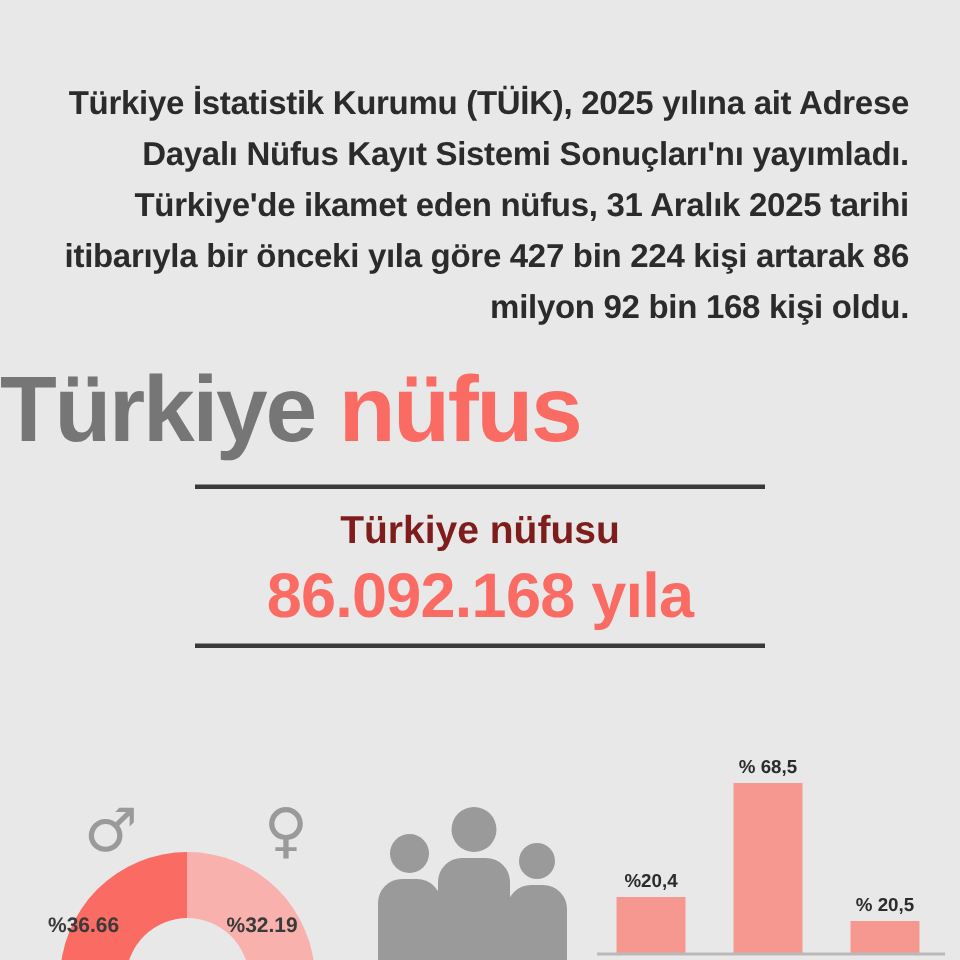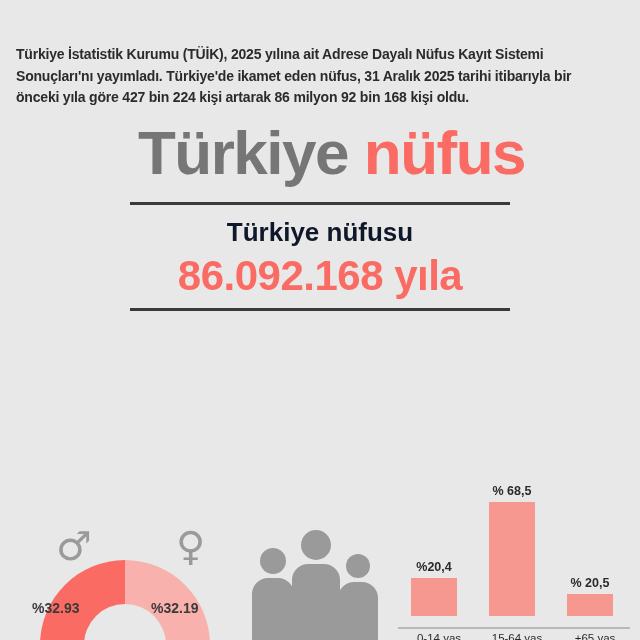--- a/index.html
+++ b/index.html
@@ -16,38 +16,37 @@
   }
   .page {
     width: 640px;
     height: 640px;
     position: relative;
   }
 
   
   .intro {
     padding: 30px 34px 0 16px;
-    text-align: left;
-    font-size: 14px;
+    text-align: right;
+    font-size: 22px;
     font-weight: bold;
     line-height: 1.55;
     color: #2b2b2b;
     letter-spacing: -0.2px;
   }
 
   
   .headline {
     margin-top: 14px;
-    text-align: center;
+    text-align: left;
     font-size: 62px;
     font-weight: bold;
     line-height: 0.98;
     color: #767676;
     letter-spacing: -1.5px;
-    padding-left: 23px;
   }
   .headline .accent {
     color: #fa6b63;
   }
   .headline-line2 {
     display: block;
     margin-top: 6px;
   }
 
   
@@ -56,21 +55,21 @@
     height: 3px;
     background: #3a3a3a;
     margin: 18px auto 0 auto;
   }
 
   
   .total-label {
     text-align: center;
     font-size: 26px;
     font-weight: bold;
-    color: #0f172a;
+    color: #7f1d1d;
     margin-top: 12px;
   }
   .total-value {
     text-align: center;
     font-size: 42px;
     font-weight: bold;
     color: #fa6b63;
     margin-top: 4px;
     letter-spacing: -0.5px;
   }
@@ -189,21 +188,21 @@
   }
   .bars {
     position: absolute;
     left: 0;
     bottom: 26px;
     width: 232px;
     height: 126px;
   }
   .barcol {
     position: absolute;
-    bottom: 12px;
+    bottom: 0;
     width: 68px;
     text-align: center;
   }
   .bar {
     width: 46px;
     margin: 0 auto;
     background: #f79890;
   }
   .bar-label {
     position: absolute;
@@ -260,21 +259,21 @@
 
   <div class="bottom">
 
     <div class="gauge-block">
       <span class="sym sym-male">♂</span>
       <span class="sym sym-female">♀</span>
       <div class="gauge">
         <div class="gauge-ring"></div>
         <div class="gauge-hole"></div>
       </div>
-      <span class="gauge-pct pct-male">%32.93</span>
+      <span class="gauge-pct pct-male">%36.66</span>
       <span class="gauge-pct pct-female">%32.19</span>
     </div>
 
     <div class="people">
       <div class="person p1">
           <div class="head"></div>
           <div class="body"></div>
         </div>
       <div class="person p2">
           <div class="head"></div>

